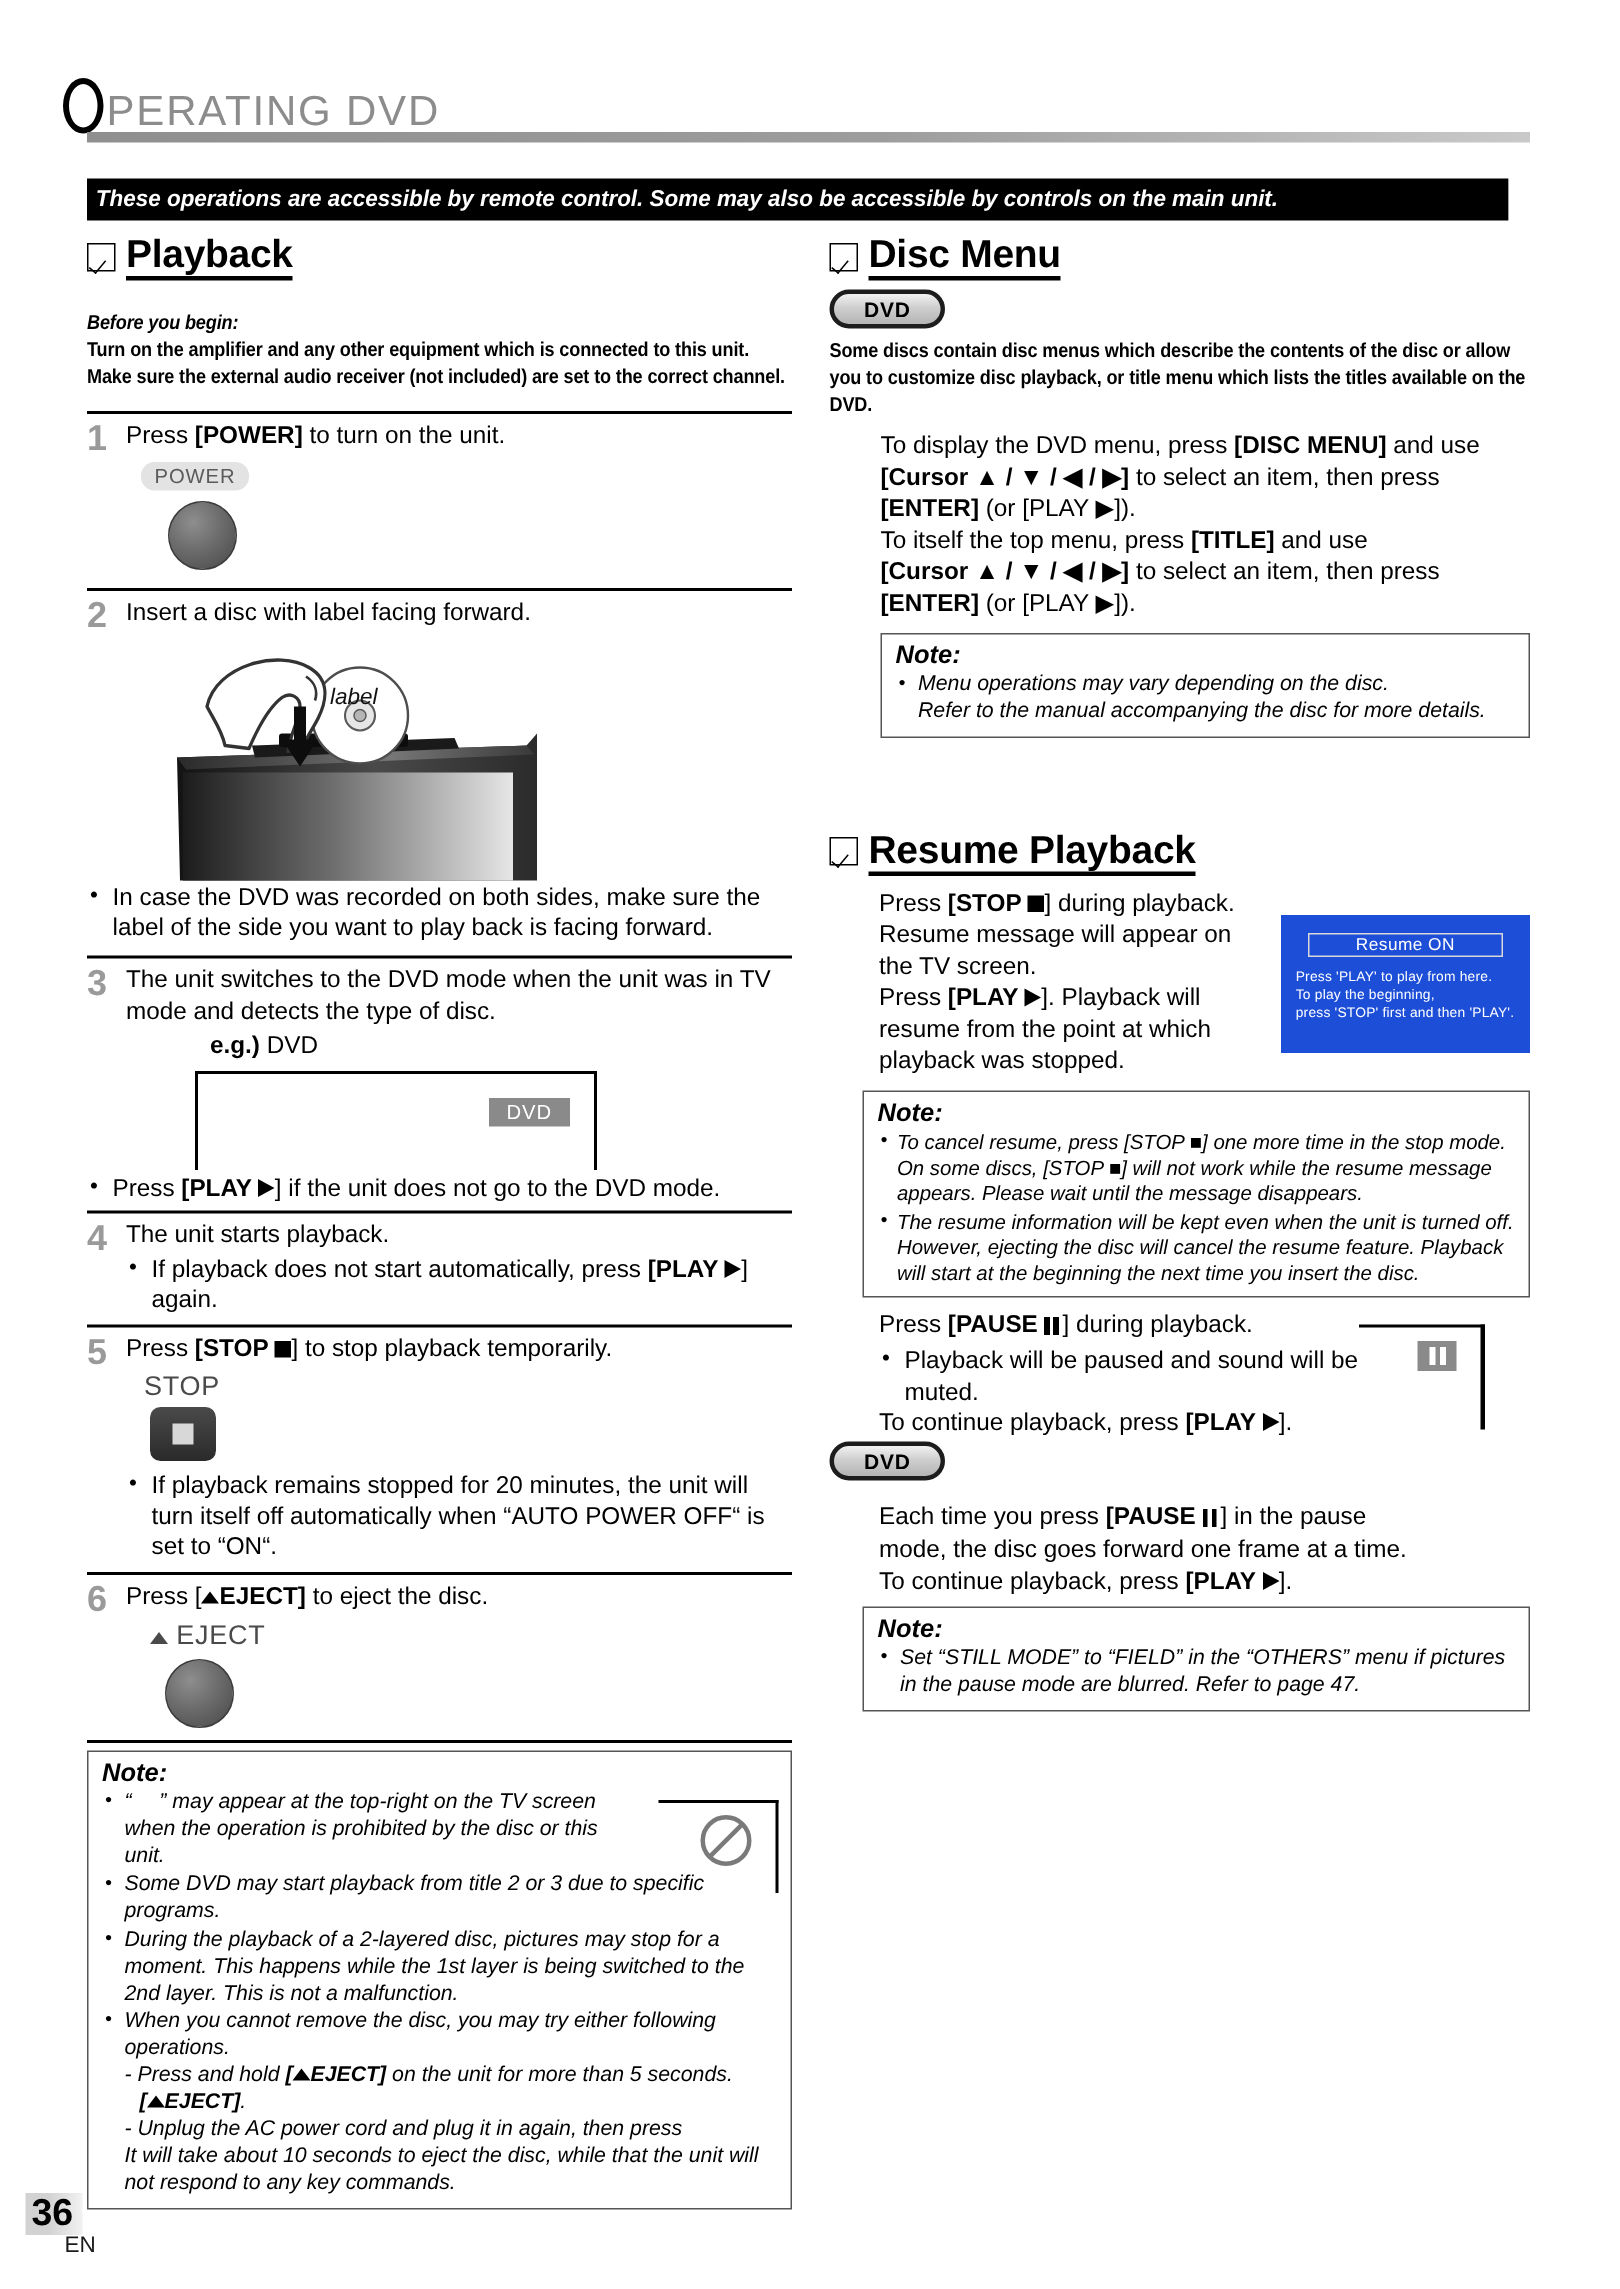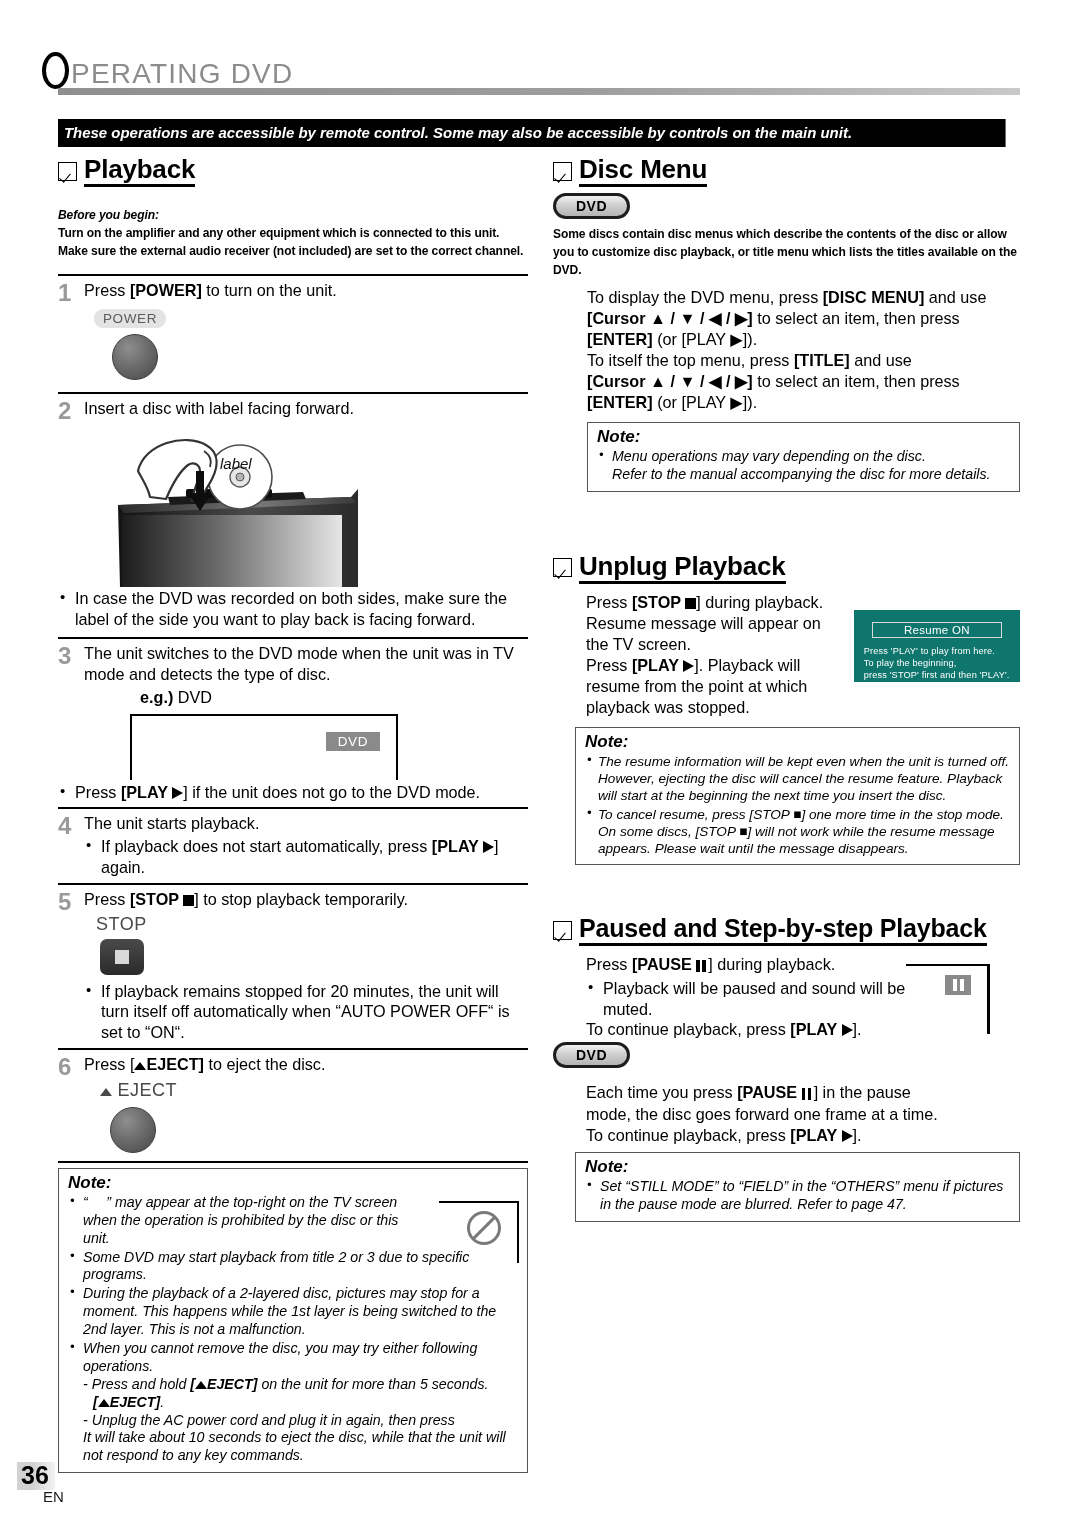--- a/index.html
+++ b/index.html
@@ -179,22 +179,22 @@
   }
   .note.tight li { font-size: 13.6px; }
   .sub-line { font-style: italic; font-size: 14.2px; line-height: 1.26; }
   .osd-chip {
     position: absolute;
     background: #8a8a8a; color: #fff;
     font-size: 13.5px; letter-spacing: 0.6px;
     padding: 2px 12px;
   }
   .resume-screen {
-    background: #0f766e; color: #fff;
-    width: 172px; height: 72px;
+    background: #1d4ed8; color: #fff;
+    width: 172px; height: 92px;
     padding: 12px 10px 0 10px;
   }
   .resume-box {
     border: 1px solid #d9d9d9;
     text-align: center;
     font-size: 11.5px;
     padding: 1px 0;
     margin: 0 8px 7px 8px;
     letter-spacing: 0.3px;
   }
@@ -438,21 +438,21 @@
     <ul>
       <li>
         <span>Menu operations may vary depending on the disc.</span>
         <div class="sub-line">Refer to the manual accompanying the disc for more details.</div>
       </li>
     </ul>
   </div>
 
   <div class="sec-head" style="margin-top:60px">
     <span class="check-box"></span>
-    <span class="sec-title">Unplug Playback</span>
+    <span class="sec-title">Resume Playback</span>
   </div>
 
   <div style="display:flex; margin-top:8px">
     <div style="margin-left:33px; font-size:16.2px; line-height:1.3; width:268px">
       <div><span>Press </span><span class="b"><span>[STOP </span><span class="glyph-sq"></span></span><span>] during playback.</span></div>
       <div>Resume message will appear on</div>
       <div>the TV screen.</div>
       <div><span>Press </span><span class="b"><span>[PLAY </span><span class="glyph-tri"></span></span><span>]. Playback will</span></div>
       <div>resume from the point at which</div>
       <div>playback was stopped.</div>
@@ -461,29 +461,25 @@
       <div class="resume-box">Resume ON</div>
       <div class="resume-lines">Press 'PLAY' to play from here.</div>
       <div class="resume-lines">To play the beginning,</div>
       <div class="resume-lines">press 'STOP' first and then 'PLAY'.</div>
     </div>
   </div>
 
   <div class="note tight" style="margin-left:22px; margin-top:9px">
     <div class="note-title">Note:</div>
     <ul>
+      <li style="padding-left:13px">To cancel resume, press [STOP ■] one more time in the stop mode. On some discs, [STOP ■] will not work while the resume message appears. Please wait until the message disappears.</li>
       <li style="padding-left:13px">The resume information will be kept even when the unit is turned off. However, ejecting the disc will cancel the resume feature. Playback will start at the beginning the next time you insert the disc.</li>
-      <li style="padding-left:13px">To cancel resume, press [STOP ■] one more time in the stop mode. On some discs, [STOP ■] will not work while the resume message appears. Please wait until the message disappears.</li>
     </ul>
   </div>
 
-  <div class="sec-head" style="margin-top:50px">
-    <span class="check-box"></span>
-    <span class="sec-title sm">Paused and Step-by-step Playback</span>
-  </div>
 
   <div style="display:flex; margin-top:8px">
     <div style="margin-left:33px; font-size:16.2px; line-height:1.3; width:330px">
       <div><span>Press </span><span class="b"><span>[PAUSE </span><span class="glyph-pause"><i></i><i></i></span></span><span>] during playback.</span></div>
       <ul class="bullets">
         <li>Playback will be paused and sound will be muted.</li>
       </ul>
       <div><span>To continue playback, press </span><span class="b"><span>[PLAY </span><span class="glyph-tri"></span></span><span>].</span></div>
     </div>
     <div style="width:84px; margin-left:-10px; margin-top:10px">

